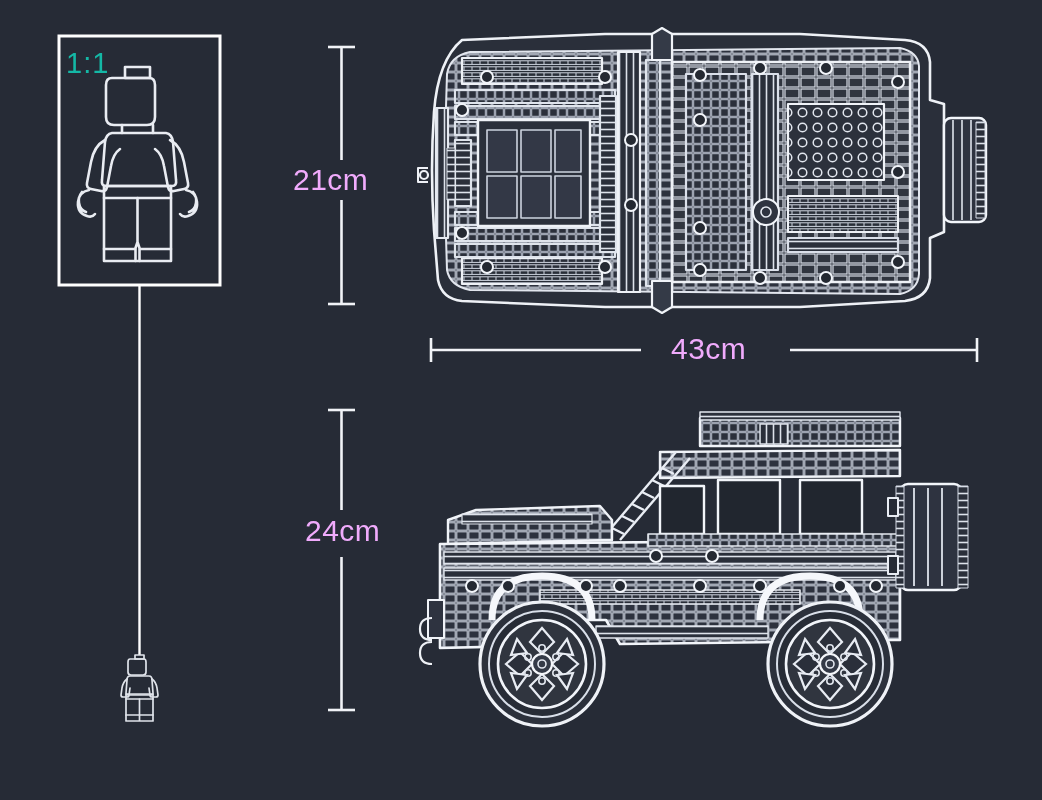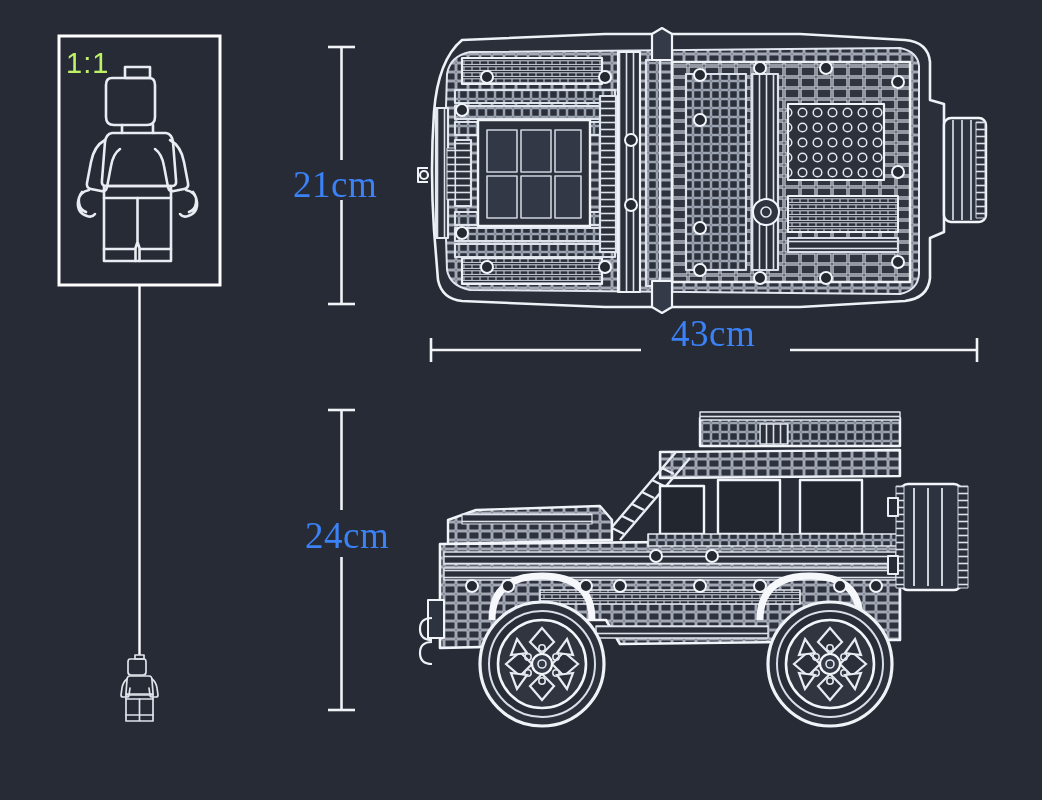--- a/index.html
+++ b/index.html
@@ -6,30 +6,30 @@
   body{
     width:1042px;height:800px;
     background:#262b36;
     font-family:"Liberation Sans", sans-serif;
     overflow:hidden;
     position:relative;
   }
   .root{position:absolute;inset:0;}
   .dim-label{
     position:absolute;
-    color:#3b82f6;
-    font-family:Liberation Serif, serif;
-    font-size:37px;
+    color:#f0abfc;
+    font-family:Liberation Sans, sans-serif;
+    font-size:30px;
     letter-spacing:0.5px;
     white-space:nowrap;
     user-select:none;
   }
   #scale-text{
     position:absolute;
-    color:#bef264;
+    color:#14b8a6;
     font-size:29px;
     letter-spacing:1px;
     left:66px;top:47px;
     user-select:none;
   }
   svg.layer{position:absolute;left:0;top:0;width:1042px;height:800px;}
 </style>
 </head>
 <body>
 
@@ -96,21 +96,21 @@
 
       <line x1="431" y1="338" x2="431" y2="362"></line>
       <line x1="431" y1="350" x2="641" y2="350"></line>
       <line x1="790" y1="350" x2="978" y2="350"></line>
       <line x1="977" y1="338" x2="977" y2="362"></line>
     </g>
   </svg>
 
   <div class="dim-label" style="left:293px;top:163px;">21cm</div>
   <div class="dim-label" style="left:305px;top:514px;">24cm</div>
-  <div class="dim-label" style="left:671px;top:312px;">43cm</div>
+  <div class="dim-label" style="left:671px;top:332px;">43cm</div>
 
   <svg class="layer" viewBox="0 0 1042 800">
     <defs>
 
       <pattern id="gridA" width="12" height="9" patternUnits="userSpaceOnUse">
         <rect width="12" height="9" fill="#2d323e"></rect>
         <rect x="0.8" y="0.8" width="10.4" height="7.4" fill="none" stroke="#c9cfdb" stroke-width="1.1"></rect>
       </pattern>
       <pattern id="gridB" width="9" height="9" patternUnits="userSpaceOnUse">
         <rect width="9" height="9" fill="#2b303b"></rect>

